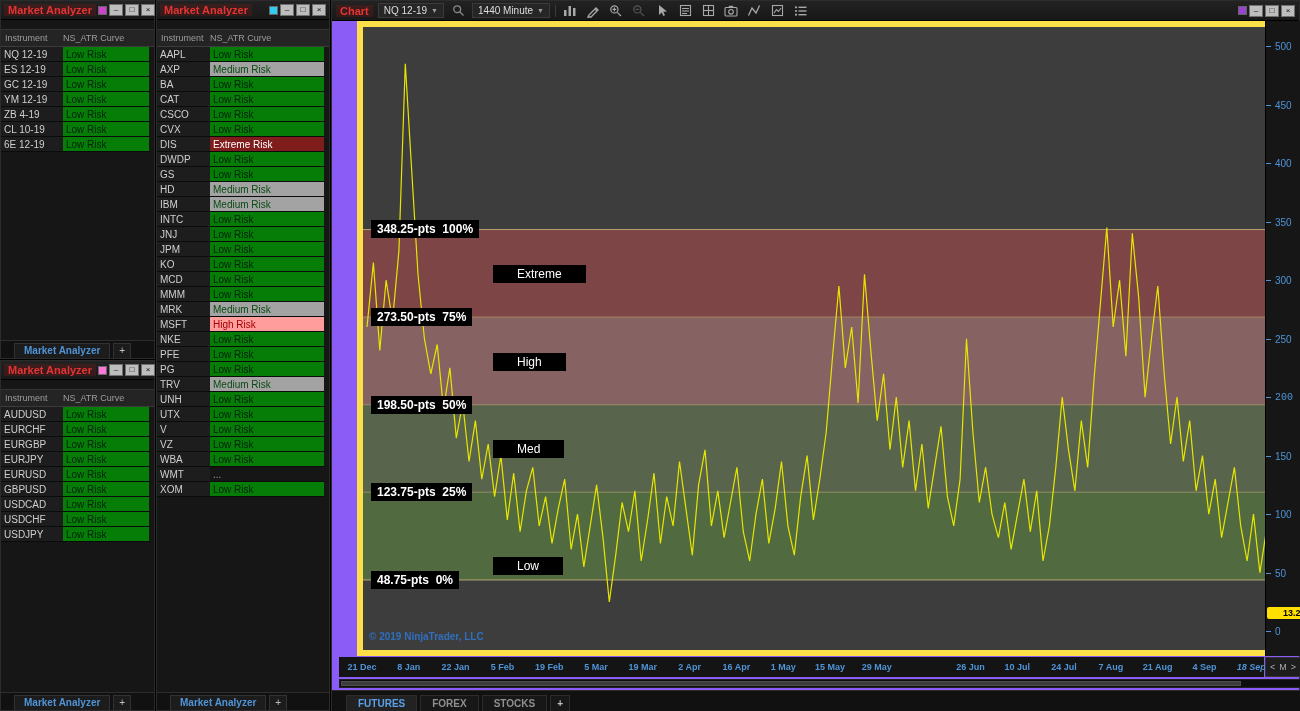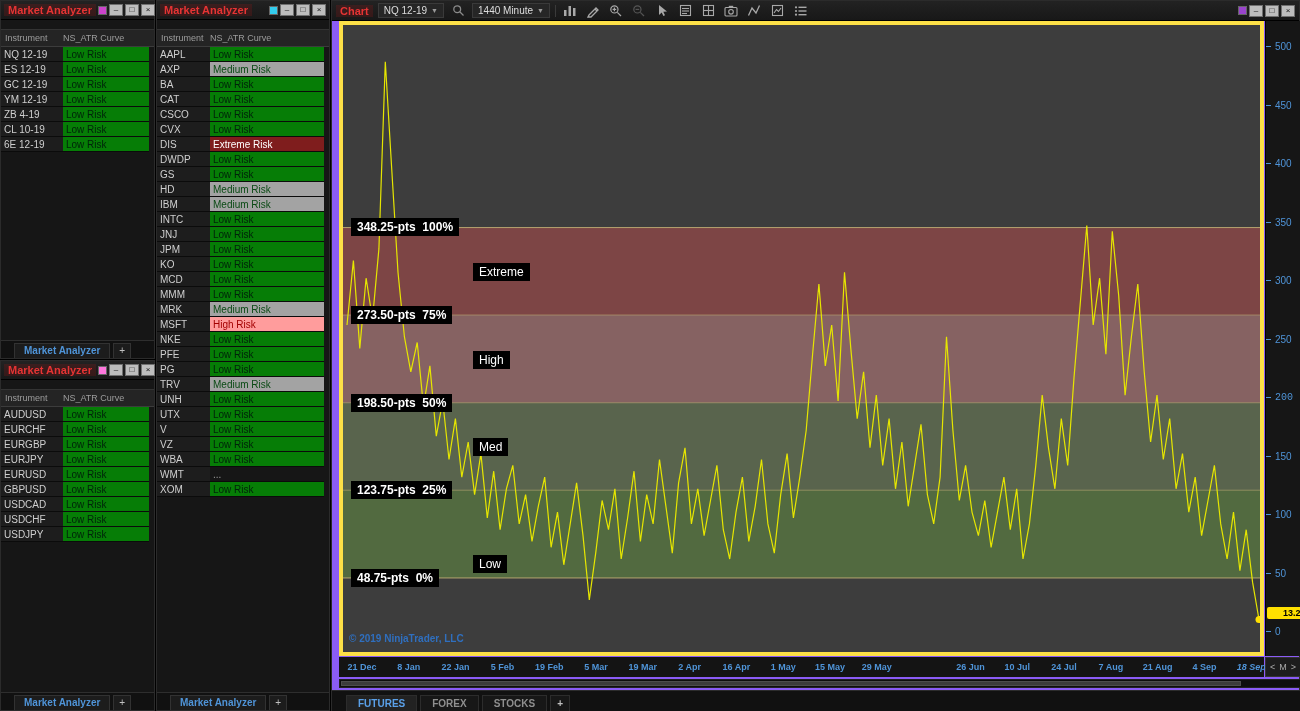--- a/index.html
+++ b/index.html
@@ -44,25 +44,25 @@
   #win-chart{background:#8b5cf6}
   .chart-toolbar{height:20px;flex:none;background:linear-gradient(#222,#181818);border-bottom:1px solid #000;
     display:flex;align-items:center;gap:5px;padding:0 4px}
   .dropdown{display:flex;align-items:center;gap:4px;background:#262626;border:1px solid #3a3a3a;
     color:#ddd;font-size:10px;height:15px;padding:0 5px}
   .caret{font-size:7px;color:#999}
   .tb-icon{width:18px;height:16px;display:flex;align-items:center;justify-content:center}
   .tb-icon svg{display:block}
   .tb-sep{width:1px;height:12px;background:#3a3a3a}
 
-  #plot{position:absolute;left:7px;top:20px;width:925px;height:635px;background:#3d3d3d;border:4px solid #fde047;overflow:hidden}
+  #plot{position:absolute;left:25px;top:20px;width:925px;height:635px;background:#3d3d3d;border:6px solid #fde047;overflow:hidden}
   #plot-svg{position:absolute;left:0;top:0}
   .level-label{position:absolute;left:8px;background:#000;color:#fff;font-size:12px;font-weight:bold;
     padding:2px 6px;z-index:3;white-space:pre}
-  .zone-label{position:absolute;left:130px;background:#000;color:#fff;font-size:12px;padding:2px 6px;z-index:3}
+  .zone-label{position:absolute;left:130px;background:#000;color:#fff;font-size:12px;padding:2px 24px;z-index:3}
   .copyright{position:absolute;left:6px;bottom:8px;color:#2f6fbf;font-size:10px;font-weight:bold;z-index:3}
 
   #y-axis{position:absolute;left:933px;top:20px;width:36px;height:635px;background:#161616;border-left:1px solid #000}
   .ytick{position:absolute;left:9px;color:#4f94d8;font-size:10px}
   .ytick-dash{position:absolute;left:0;width:5px;height:1px;background:#4f94d8}
   #last-badge{position:absolute;left:1px;background:#ffe000;color:#000;font-size:9px;font-weight:bold;
     padding:1px 16px;border-radius:2px;z-index:4}
 
   #x-axis{position:absolute;left:7px;top:656px;width:925px;height:20px;background:#141414}
   .xtick{position:absolute;top:5px;color:#4f94d8;font-size:9px;font-weight:bold;transform:translateX(-50%);white-space:nowrap}

